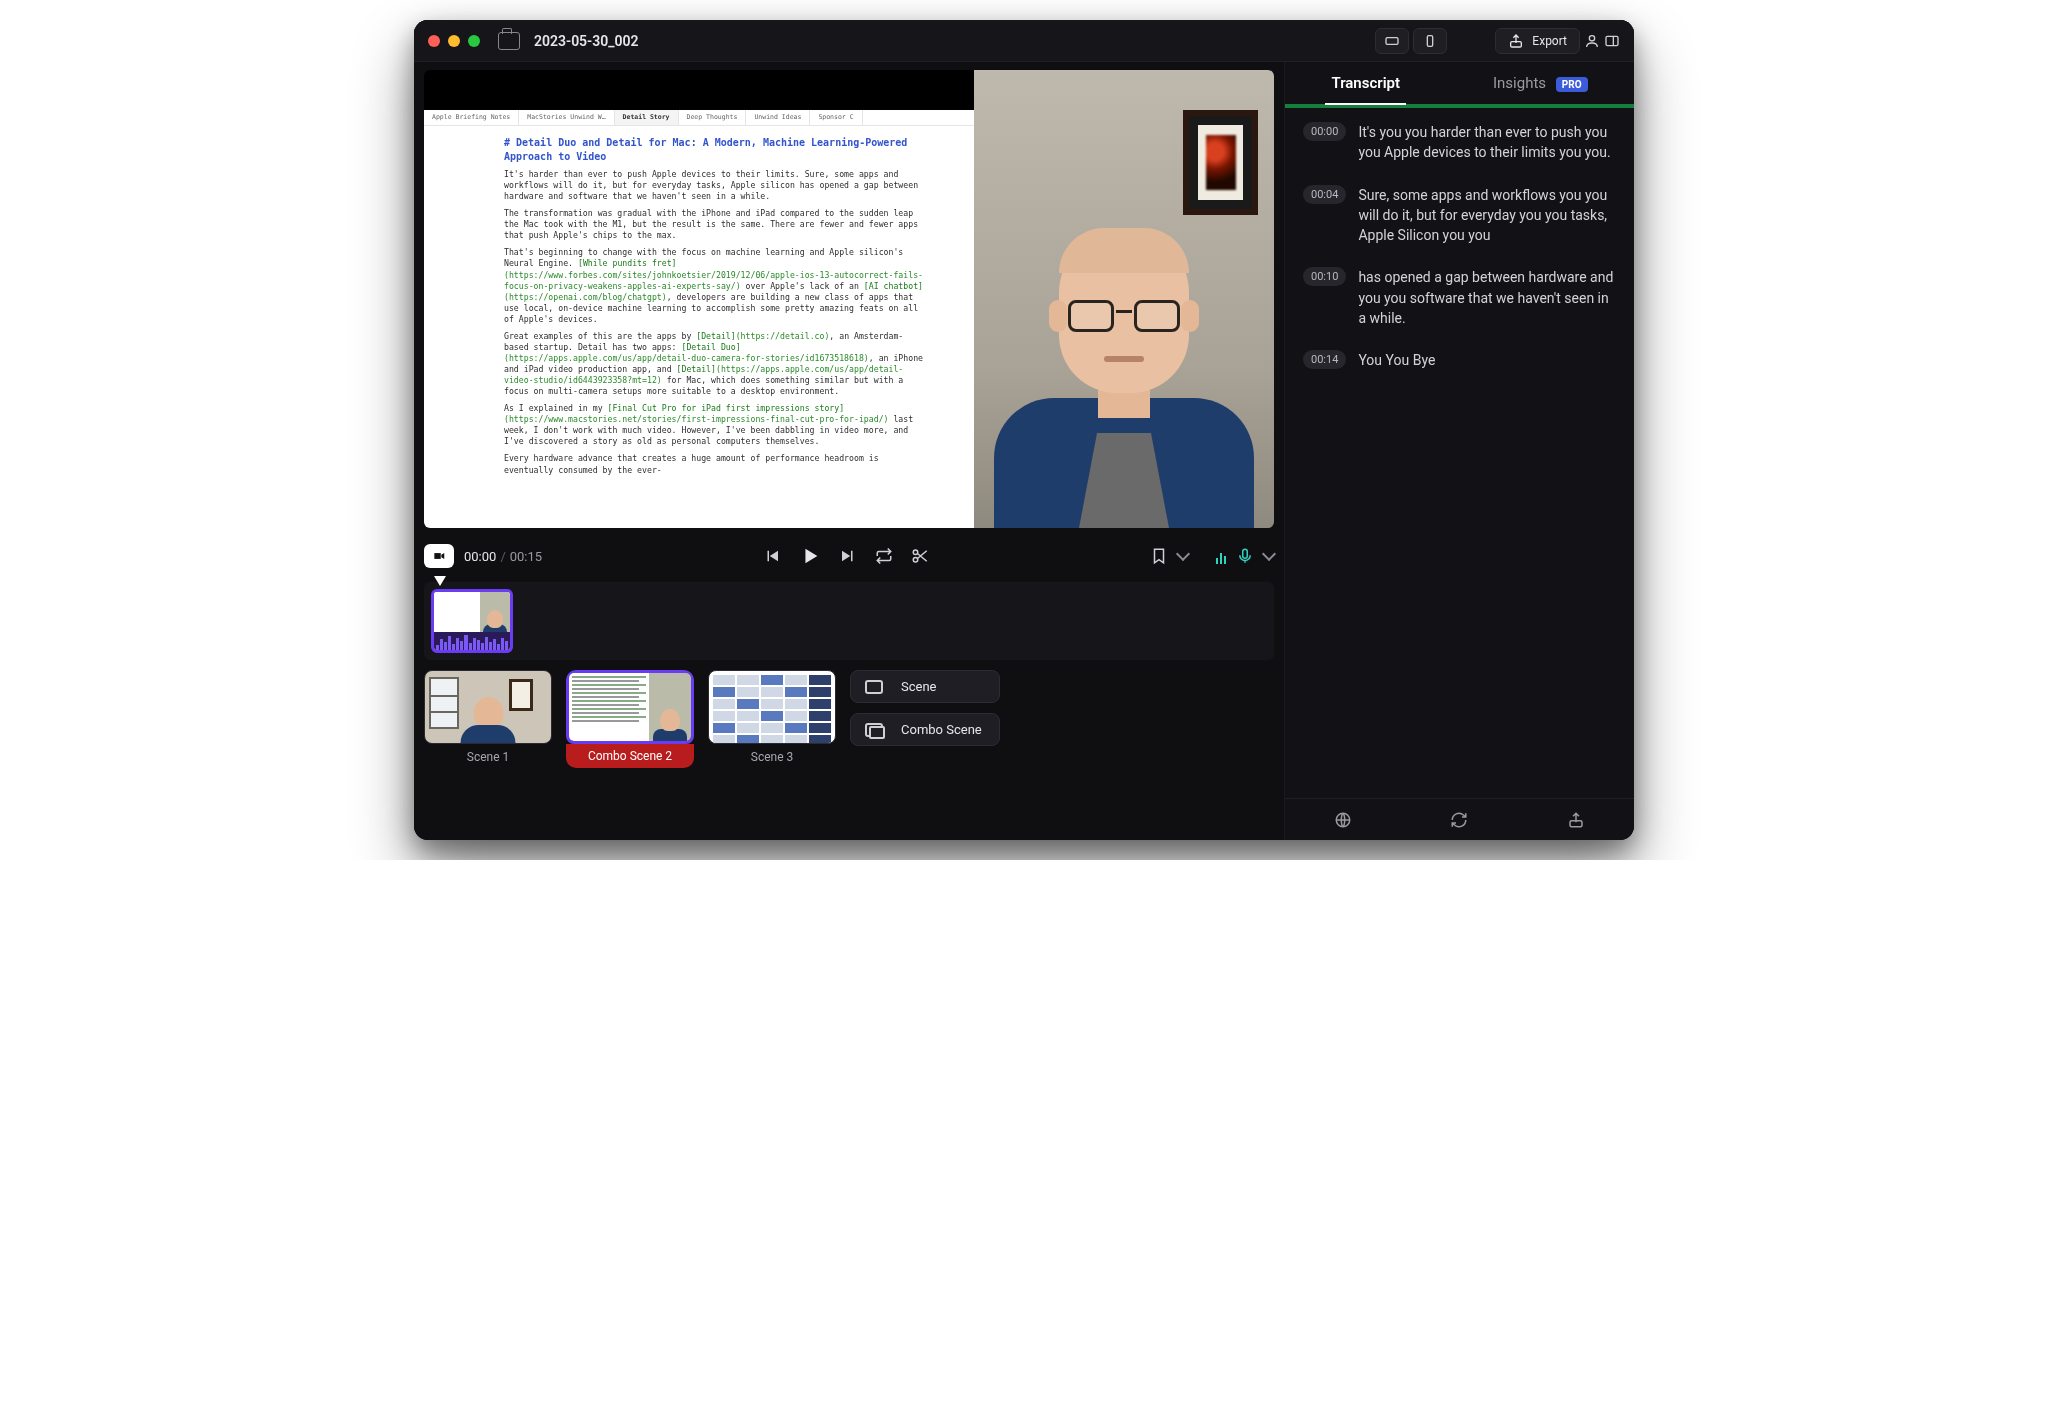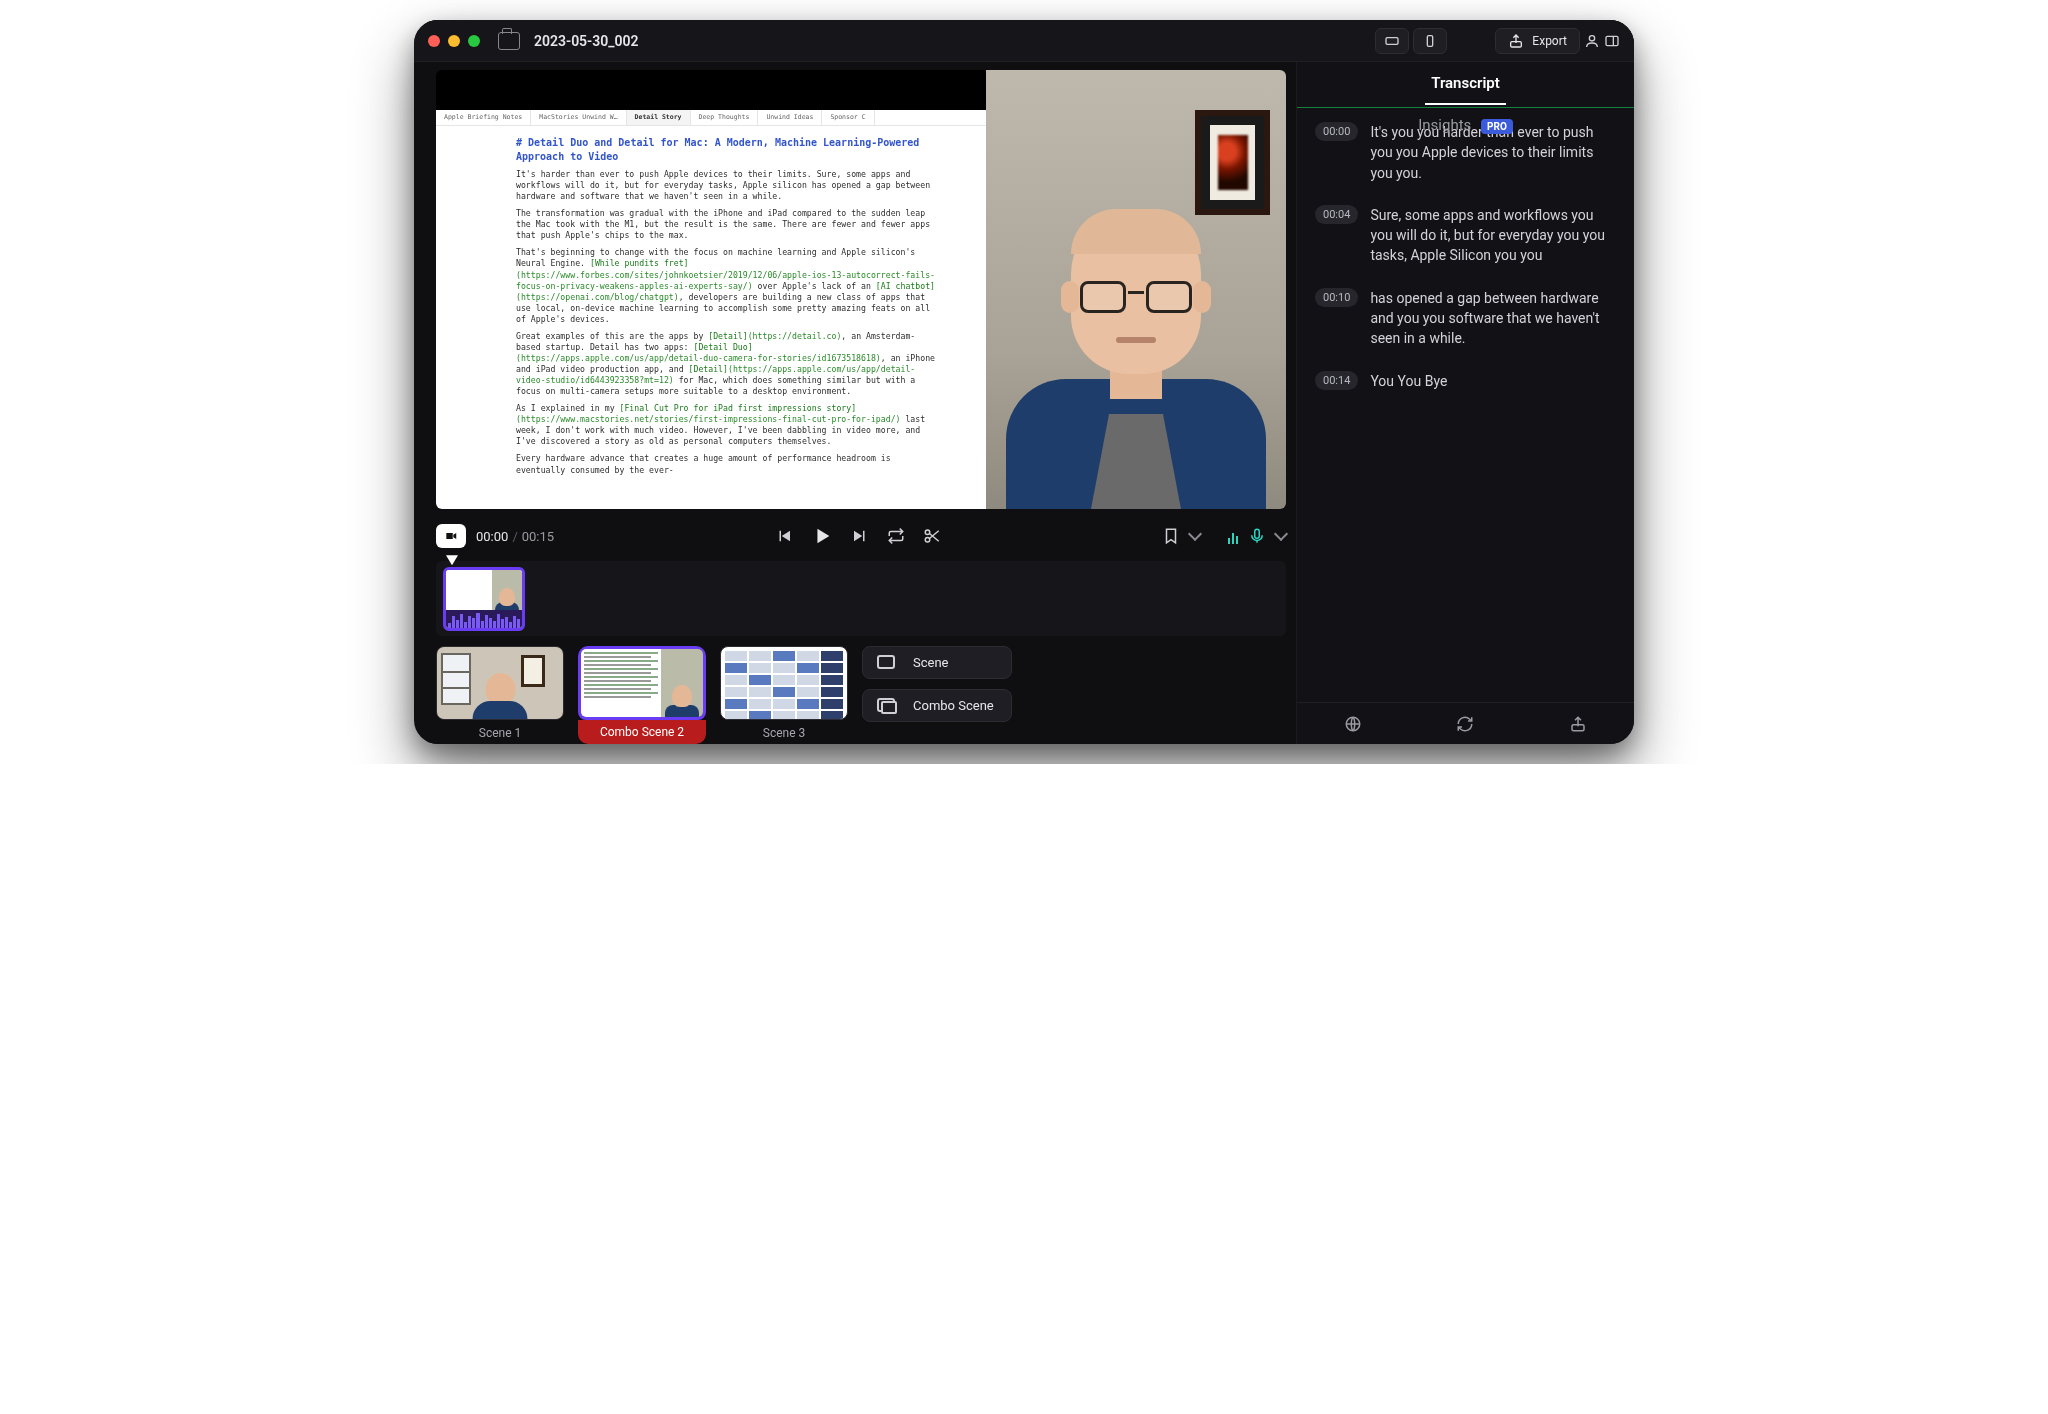--- a/index.html
+++ b/index.html
@@ -6,29 +6,28 @@
   body {
     font-family: -apple-system, BlinkMacSystemFont, "Segoe UI", Roboto, sans-serif;
     background: #fff;
     display: flex;
     justify-content: center;
     align-items: flex-start;
     padding: 20px;
   }
   .mac-window {
     width: 1220px;
-    height: 724px;
+    height: 820px;
     background: #0f0f12;
-    border-radius: 24px;
+    border-radius: 14px;
     box-shadow: 0 30px 60px rgba(0,0,0,.45), 0 10px 25px rgba(0,0,0,.35);
     display: flex;
     overflow: hidden;
     color: #e6e6ea;
     position: relative;
-    padding-left: 12px;
   }
   
   .titlebar {
     position: absolute;
     top: 0; left: 0; right: 0;
     height: 42px;
     display: flex;
     align-items: center;
     padding: 0 14px;
     background: #16161a;
@@ -264,21 +263,21 @@
   
   .combo-t { position:absolute; inset:0; display:flex; }
   .combo-t .d { flex:1; background:#fff; padding:3px; }
   .combo-t .d i { display:block; height:2px; background:#8a8; margin-bottom:2px; }
   .combo-t .d i:nth-child(2n){ background:#999; width:90%; }
   .combo-t .c { width:42px; background:#bba; position:relative; }
 
   
   .tabs {
     display:flex; justify-content:space-around; align-items:center;
-    height:46px; border-bottom:1px solid #15803d;flex-direction:column;
+    height:46px; border-bottom:4px solid #15803d;
   }
   .tab { font-size:15px; color:#9a9aa2; padding:12px 6px; cursor:pointer; position:relative; }
   .tab.active { color:#fff; font-weight:600; }
   .tab.active::after {
     content:""; position:absolute; left:0; right:0; bottom:-1px; height:2px; background:#fff;
   }
   .pro { background:#3b5bdb; color:#fff; font-size:10px; font-weight:700; padding:2px 6px; border-radius:4px; margin-left:6px; }
 
   .transcript { flex:1; overflow:auto; padding:14px 18px; }
   .tline { display:flex; gap:12px; margin-bottom:22px; }

